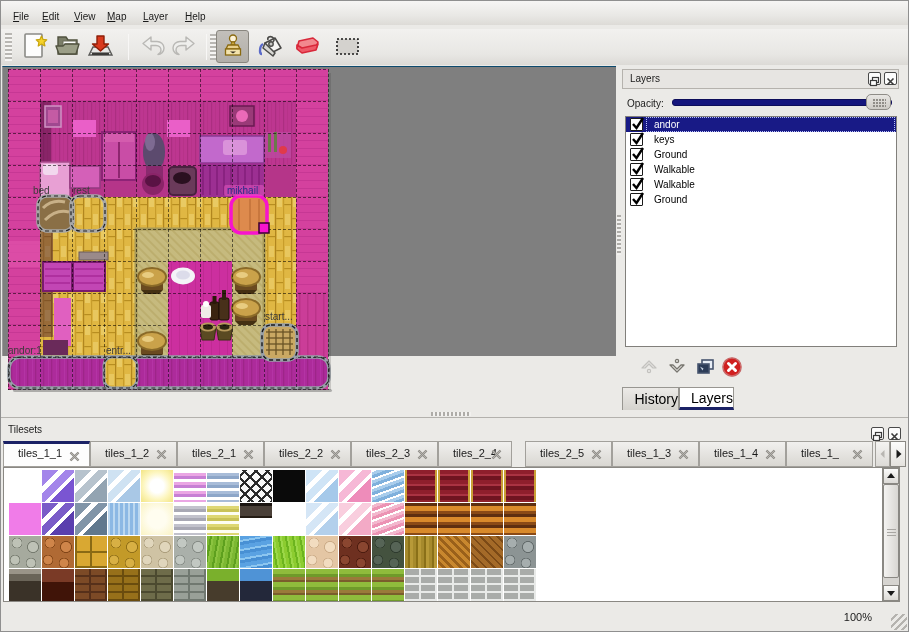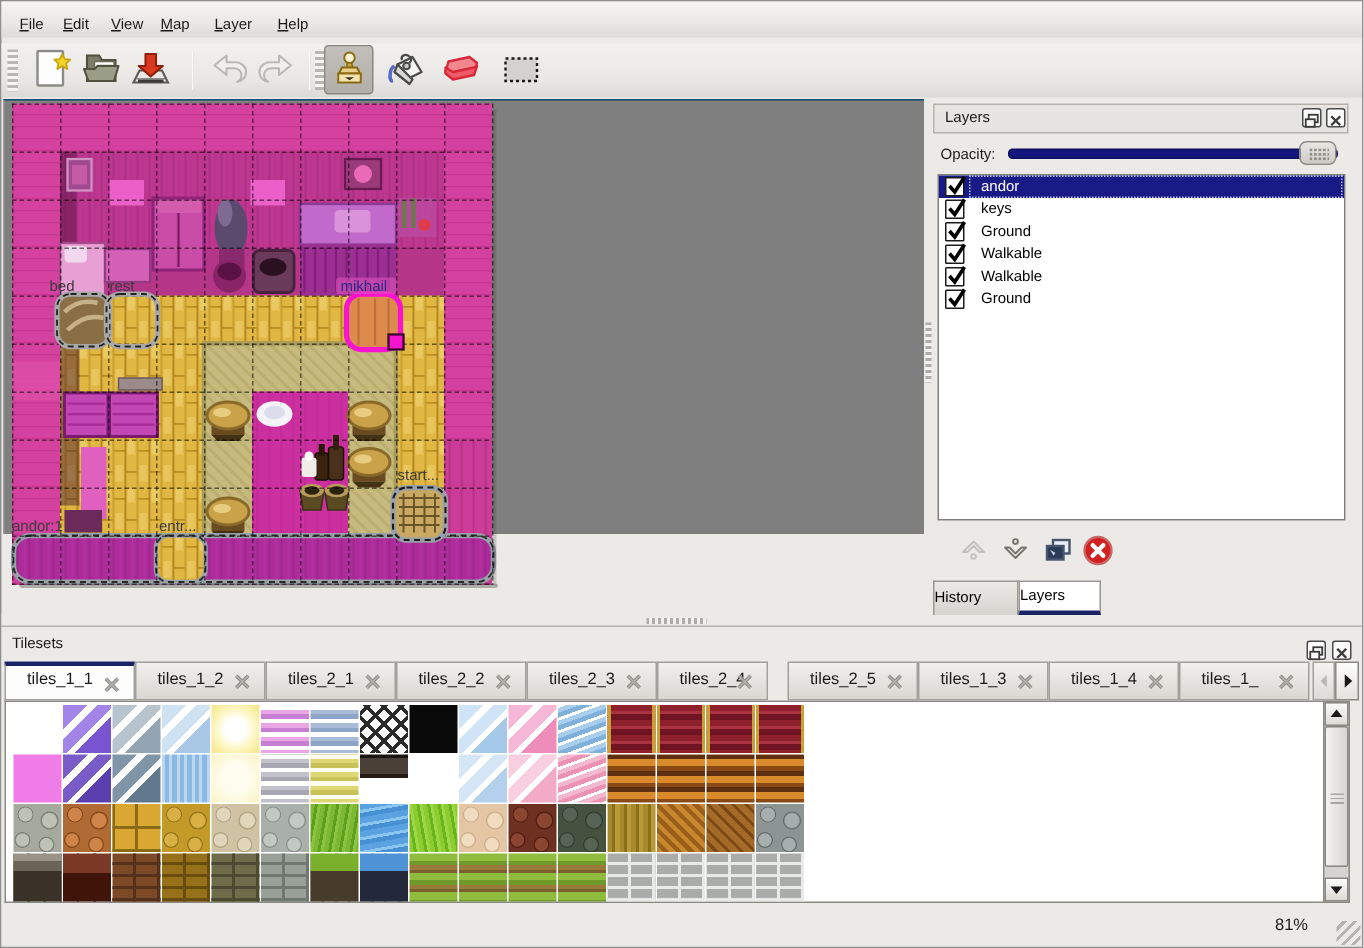--- a/index.html
+++ b/index.html
@@ -47,21 +47,21 @@
 #llist{position:absolute;left:3px;right:2px;top:50px;height:231px;background:#fff;
  border:1px solid #817f7b}
 .lrow{position:relative;height:15px;font-size:10px;color:#000}
 .lrow.sel{background:#181a86;color:#fff}
 .cb{position:absolute;left:4px;top:1px;width:13px;height:13px;background:#fff;
  border:1.5px solid #1a1a1a;border-radius:1px}
 
 .lname{position:absolute;left:28px;top:2px}
 #lbtns{position:absolute;left:0;right:0;top:286px;height:31px}
 #ltabs{position:absolute;left:0;top:321px;height:23px}
-.ltab{position:absolute;top:0;height:23px;font-size:10px;text-align:left;
+.ltab{position:absolute;top:0;height:23px;font-size:14px;text-align:right;
  border:1px solid #989691;border-bottom:none}
 
 #tdock{position:absolute;left:1px;top:417px;right:1px;bottom:1px;background:#ebeae7;border-top:1px solid #b3b1ad}
 #ttitle{position:absolute;left:7px;top:6px;font-size:10px;color:#1a1a1a}
 #ttabs{position:absolute;left:2px;top:22px;right:2px;height:27px}
 .ttab{position:absolute;top:1px;height:26px;background:linear-gradient(180deg,#f1f0ee,#d9d7d2);
  border:1px solid #a2a09b;font-size:11px;color:#1a1a1a}
 .ttab.act{background:#fdfdfd;border-top:3px solid #1b2266;height:26px}
 .ttab .tx{position:absolute;left:14px;top:5px}
 .ttab.act .tx{top:3px}
@@ -592,16 +592,16 @@
           <path d="M7 4l4 5H3z" fill="#1a1a1a"></path>
         </svg></div>
 <div class="sbtn" style="bottom:0"><svg width="14" height="14" viewBox="0 0 14 14">
           <path d="M7 10L3 5h8z" fill="#1a1a1a"></path>
         </svg></div>
 <div id="vthumb">
         <div style="position:absolute;left:3px;top:44px;width:9px;height:7px;background:repeating-linear-gradient(180deg,#a8a6a2 0 1px,transparent 1px 3px)"></div>
       </div>
     </div>
  <div id="statusbar">
-      <span id="zoomlbl">81%</span>
+      <span id="zoomlbl">100%</span>
       <div id="szgrip"></div>
     </div>
 </div>
 
 </body></html>

